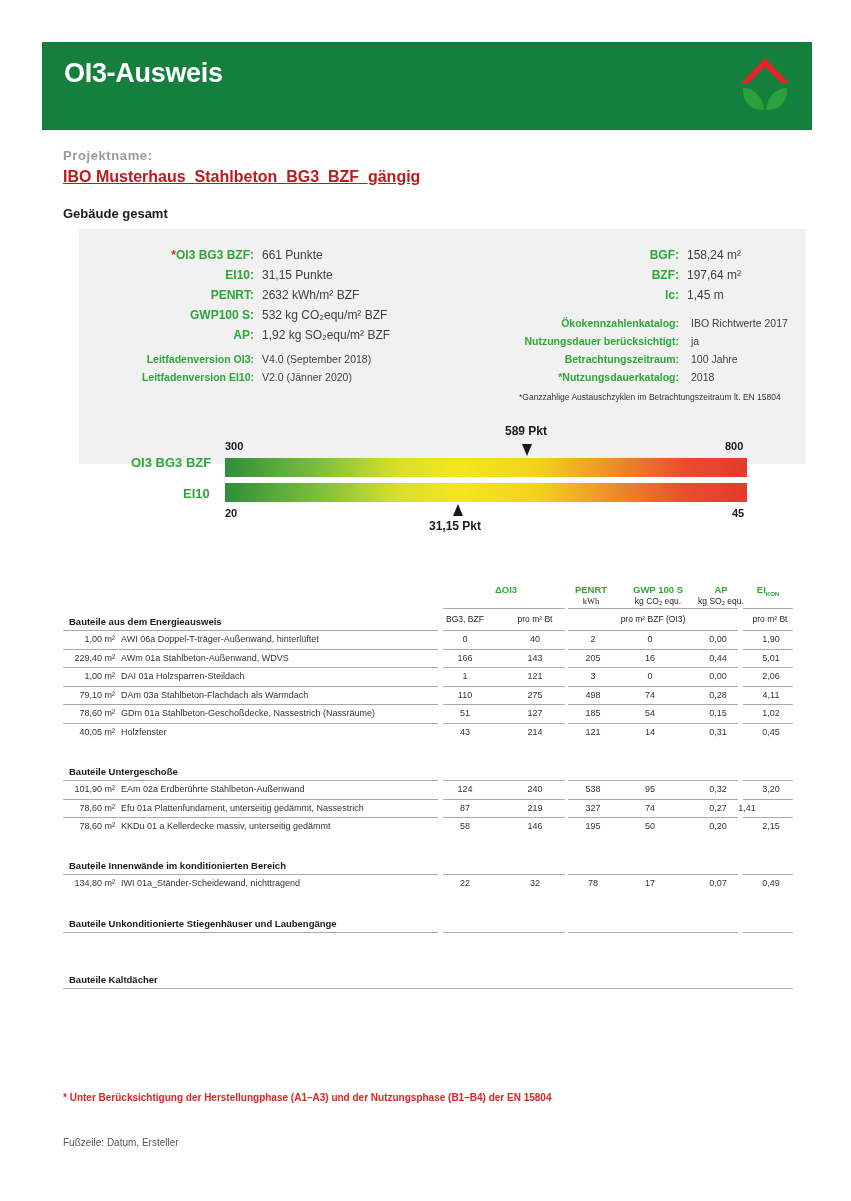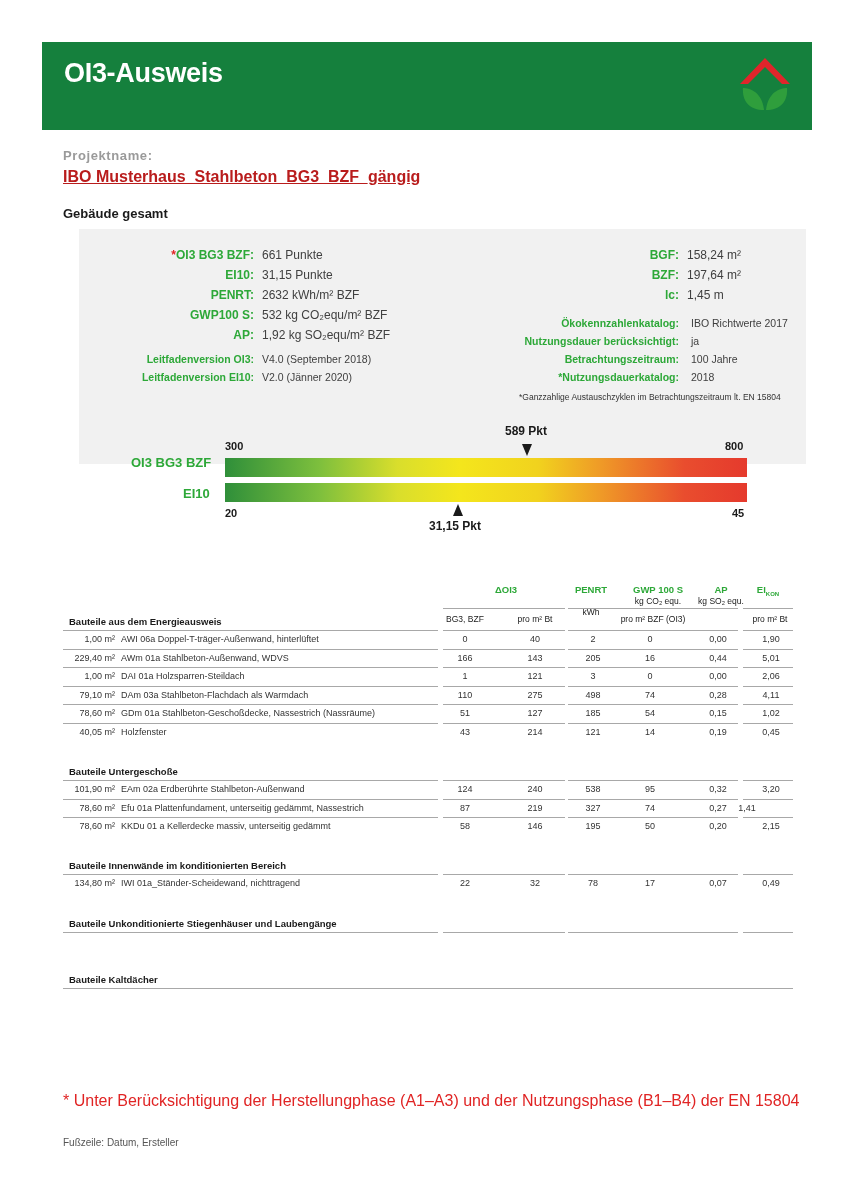--- a/index.html
+++ b/index.html
@@ -40,21 +40,21 @@
   .hdr-green { position: absolute; font-size: 9.5px; font-weight: bold; color: #2da838; text-align: center; }
   .hdr-sub { position: absolute; font-size: 8.5px; color: #1a1a1a; text-align: center; }
   .hline { position: absolute; height: 1px; background: #a8a8a8; }
   .grp-title { position: absolute; left: 6px; font-size: 9.5px; font-weight: bold; color: #1a1a1a; }
   .row { position: absolute; left: 0; width: 730px; height: 18px; font-size: 9px; color: #333; }
   .row .c { position: absolute; top: 3px; }
   .row .area { width: 52px; text-align: right; left: 0; }
   .row .name { left: 58px; white-space: nowrap; }
   .row .num { text-align: center; width: 44px; }
 
-  .footnote { position: absolute; left: 63px; top: 1092px; font-size: 16px; font-weight: normal; color: #e02424; }
+  .footnote { position: absolute; left: 63px; top: 1092px; font-size: 10px; font-weight: bold; color: #e02424; }
   .footer { position: absolute; left: 63px; top: 1137px; font-size: 10px; color: #555; }
 </style>
 </head>
 <body>
 
 <div class="banner">
   <div class="banner-title">OI3-Ausweis</div>
   <svg class="logo" viewBox="0 0 54 58">
     <polygon points="27,2 52,28 44,28 27,11 10,28 2,28" fill="#e0252b"></polygon>
     <path d="M5,32 C12,32 24,36 26,54 C12,54 4,46 5,32 Z" fill="#2f9e3c"></path>
@@ -141,21 +141,21 @@
   <div class="bar" style="top:254px;"></div>
   <div class="scale-num" style="left:146px; top:278px;">20</div>
   <div class="scale-num" style="left:653px; top:278px;">45</div>
   <div class="tri-up" id="ei10-tri" style="top: 275px; left: 373.812px;"></div>
   <div class="marker-label" style="left:350px; top:290px;">31,15 Pkt</div>
 </div>
 
 <div class="tbl" id="tbl">
   <div class="hdr-green" style="left:398px; top:4px; width:90px;">ΔOI3</div>
   <div class="hdr-green" style="left:506px; top:4px; width:44px;">PENRT</div>
-  <div class="hdr-sub" style="left:506px; top:27px; width:44px;">kWh</div>
+  <div class="hdr-sub" style="left:506px; top:16px; width:44px;font-family:Liberation Serif, serif;">kWh</div>
   <div class="hdr-green" style="left:560px; top:4px; width:70px;">GWP 100 S</div>
   <div class="hdr-sub" style="left:560px; top:16px; width:70px;">kg CO₂ equ.</div>
   <div class="hdr-green" style="left:628px; top:4px; width:60px;">AP</div>
   <div class="hdr-sub" style="left:628px; top:16px; width:60px;">kg SO₂ equ.</div>
   <div class="hdr-green" style="left:690px; top:4px; width:30px;"><span>EI</span><sub style="font-size:6px;">KON</sub></div>
 
   <div class="hline" style="left:380px; top:28px; width:122px;"></div>
   <div class="hline" style="left:505px; top:28px; width:170px;"></div>
   <div class="hline" style="left:680px; top:28px; width:50px;"></div>
 
@@ -238,21 +238,21 @@
     <div class="hline" style="left: 380px; top: 142.5px; width: 122px;"></div>
     <div class="hline" style="left: 505px; top: 142.5px; width: 170px;"></div>
     <div class="hline" style="left: 680px; top: 142.5px; width: 50px;"></div>
     <div class="row cond" style="top: 143.5px;">
       <span class="c area">40,05 m²</span>
       <span class="c name">Holzfenster</span>
       <span class="c num" style="left:380px">43</span>
       <span class="c num" style="left:450px">214</span>
       <span class="c num" style="left:508px">121</span>
       <span class="c num" style="left:565px">14</span>
-      <span class="c num" style="left:633px">0,19</span>
+      <span class="c num" style="left:633px">0,31</span>
       <span class="c num" style="left:686px">0,45</span>
     </div>
     <div class="grp-title" style="top: 186px;">Bauteile Untergeschoße</div>
     <div class="hline" style="left: 0px; top: 200px; width: 375px;"></div>
     <div class="hline" style="left: 380px; top: 200px; width: 122px;"></div>
     <div class="hline" style="left: 505px; top: 200px; width: 170px;"></div>
     <div class="hline" style="left: 680px; top: 200px; width: 50px;"></div>
     <div class="row cond" style="top: 201px;">
       <span class="c area">101,90 m²</span>
       <span class="c name">EAm 02a Erdberührte Stahlbeton-Außenwand</span>

